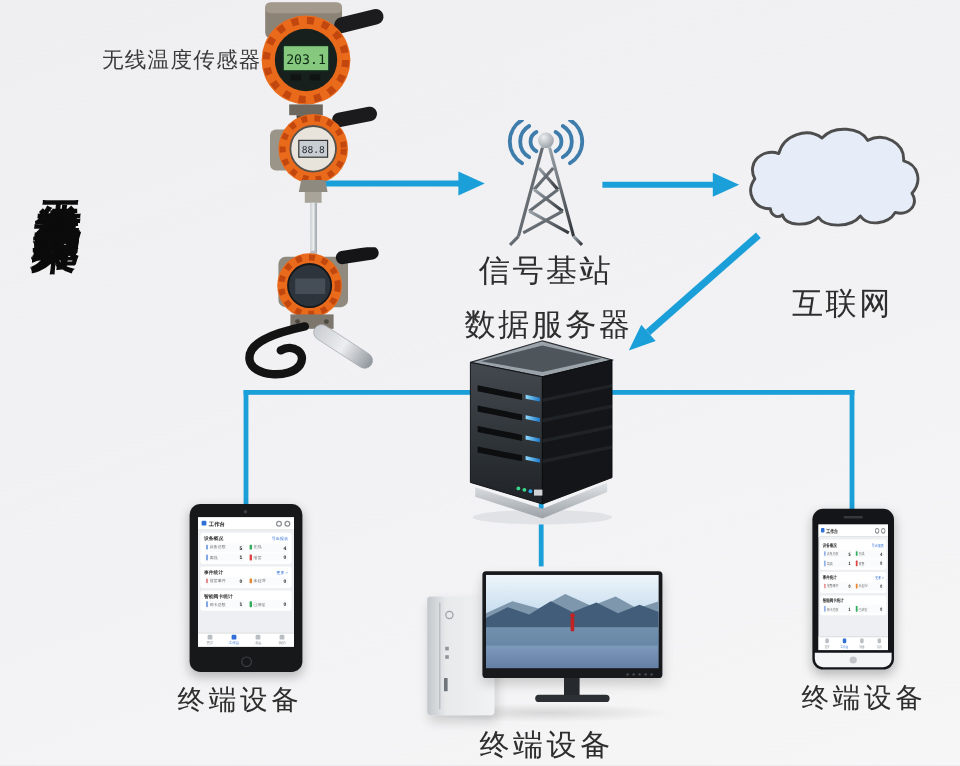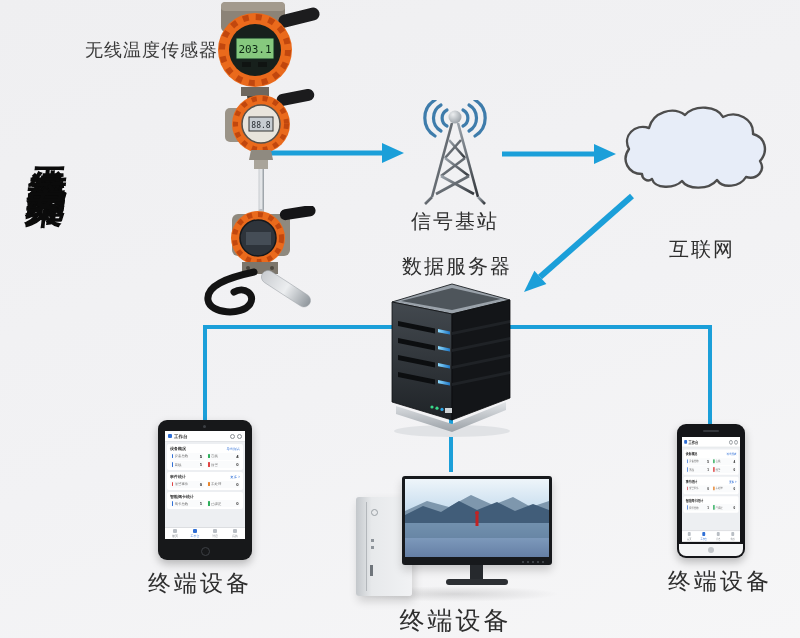--- a/index.html
+++ b/index.html
@@ -6,21 +6,21 @@
   body{font-family:"Liberation Sans",sans-serif;background:#e9e9eb;}
   #stage{position:relative;width:800px;height:638px;overflow:hidden;
          background:linear-gradient(160deg,#efeff1 0%,#f2f2f4 55%,#f6f6f7 100%);}
   .abs{position:absolute;}
   
   .vtitle{position:absolute;left:4px;top:136px;height:420px;
           writing-mode:vertical-rl;text-orientation:upright;
           font-size:39px;font-weight:900;color:#0b0b0b;letter-spacing:2px;
           transform:skewX(-6deg);}
   .sensor-lbl{position:absolute;font-size:18px;color:#3a3a3a;letter-spacing:1px;white-space:nowrap;}
-  .node-lbl{position:absolute;font-size:20px;color:#2e2e2e;letter-spacing:2px;text-align:center;white-space:nowrap;}
+  .node-lbl{position:absolute;font-size:26px;color:#2e2e2e;letter-spacing:2px;text-align:center;white-space:nowrap;}
   .term-lbl{position:absolute;font-size:23px;color:#2e2e2e;letter-spacing:3px;text-align:center;white-space:nowrap;}
   
   .bluebar{position:absolute;background:#1b9fd9;z-index:1;}
   
   .tablet{position:absolute;left:158px;top:420px;width:94px;height:140px;background:#17181a;
           border-radius:9px;box-shadow:0 4px 9px rgba(0,0,0,.25);z-index:3;}
   .tablet .cam{position:absolute;left:45px;top:5px;width:3px;height:3px;border-radius:50%;background:#3c3f44;}
   .tablet .home{position:absolute;left:43px;top:127px;width:7px;height:7px;border-radius:50%;border:1px solid #3c3f44;}
   .phone{position:absolute;left:677px;top:424px;width:68px;height:134px;background:#141518;
          border-radius:9px;box-shadow:0 4px 9px rgba(0,0,0,.25);z-index:3;}

